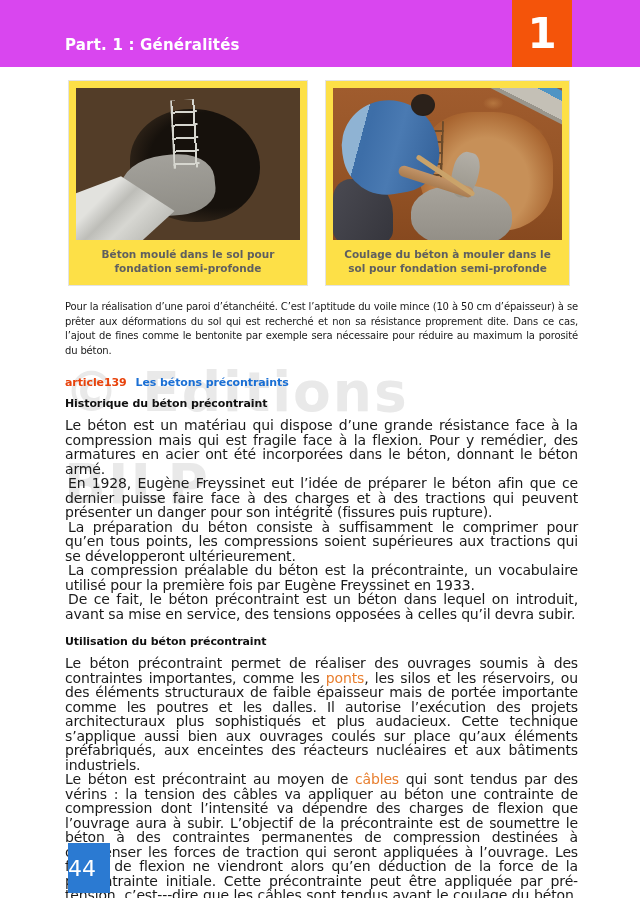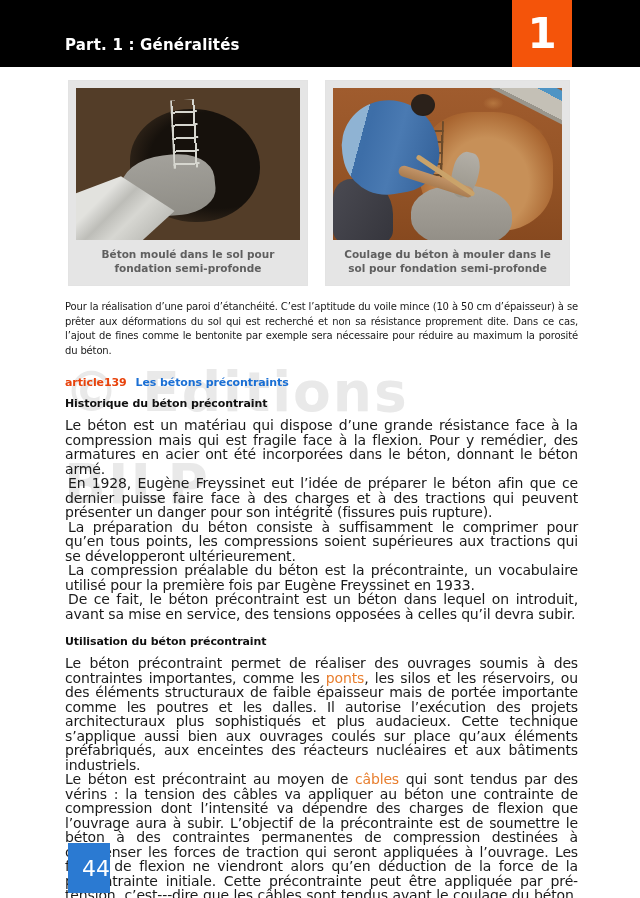--- a/index.html
+++ b/index.html
@@ -7,30 +7,30 @@
     position:relative;width:640px;height:898px;background:#ffffff;
     font-family:"DejaVu Sans","Liberation Sans",sans-serif;overflow:hidden;
   }
   
   .watermark{
     position:absolute;top:346px;left:64px;z-index:0;
     font-weight:bold;font-size:55px;line-height:92px;color:#e9e9e9;
     letter-spacing:2px;white-space:nowrap;pointer-events:none;user-select:none;
   }
   
-  .header{position:absolute;top:0;left:0;width:640px;height:67px;background:#000000;z-index:2;}
+  .header{position:absolute;top:0;left:0;width:640px;height:67px;background:#d946ef;z-index:2;}
   .header-title{position:absolute;left:65px;bottom:13px;color:#ffffff;font-weight:bold;font-size:15px;letter-spacing:.2px;}
   .chapter-box{
     position:absolute;left:512px;top:0;width:60px;height:67px;background:#f4540a;
     display:flex;align-items:center;justify-content:center;
     color:#ffffff;font-weight:bold;font-size:42px;
   }
   
   .figures{position:absolute;top:80px;left:68px;z-index:1;display:flex;gap:17px;}
-  .figure{background:#e5e5e5;border:1px solid #e3e3e3;padding:7px 7px 6px 7px;box-sizing:border-box;height:206px;}
+  .figure{background:#fde047;border:1px solid #e3e3e3;padding:7px 7px 6px 7px;box-sizing:border-box;height:206px;}
   .figure-l{width:240px;}
   .figure-r{width:245px;}
   .photo{position:relative;overflow:hidden;height:152px;width:100%;}
   .figure-caption{
     margin-top:7px;text-align:center;font-weight:bold;color:#5f5f5f;
     font-size:10.5px;line-height:14px;padding:0 6px;
   }
   
   .photo-l{
     background:
@@ -141,21 +141,21 @@
   .content p{
     margin:0;font-size:14px;line-height:14.5px;letter-spacing:-0.15px;
     text-align:justify;
   }
   .content p.indent{text-indent:3px;}
   .content .block{margin-top:6px;}
   .inline-link{color:#e87e2e;text-decoration:none;}
   
   .page-number-box{
     position:absolute;left:68px;top:843px;width:42px;height:50px;background:#2b7ad2;
-    display:flex;align-items:center;justify-content:flex-end;
+    display:flex;align-items:center;justify-content:flex-start;
     color:#ffffff;font-size:22px;font-weight:normal;z-index:1;
   }
   .copyright{
     position:absolute;right:45px;top:861px;z-index:1;
     font-size:8.5px;color:#b5b5b5;letter-spacing:0;margin-top:36px;
   }
 </style>
 </head>
 <body>
 

